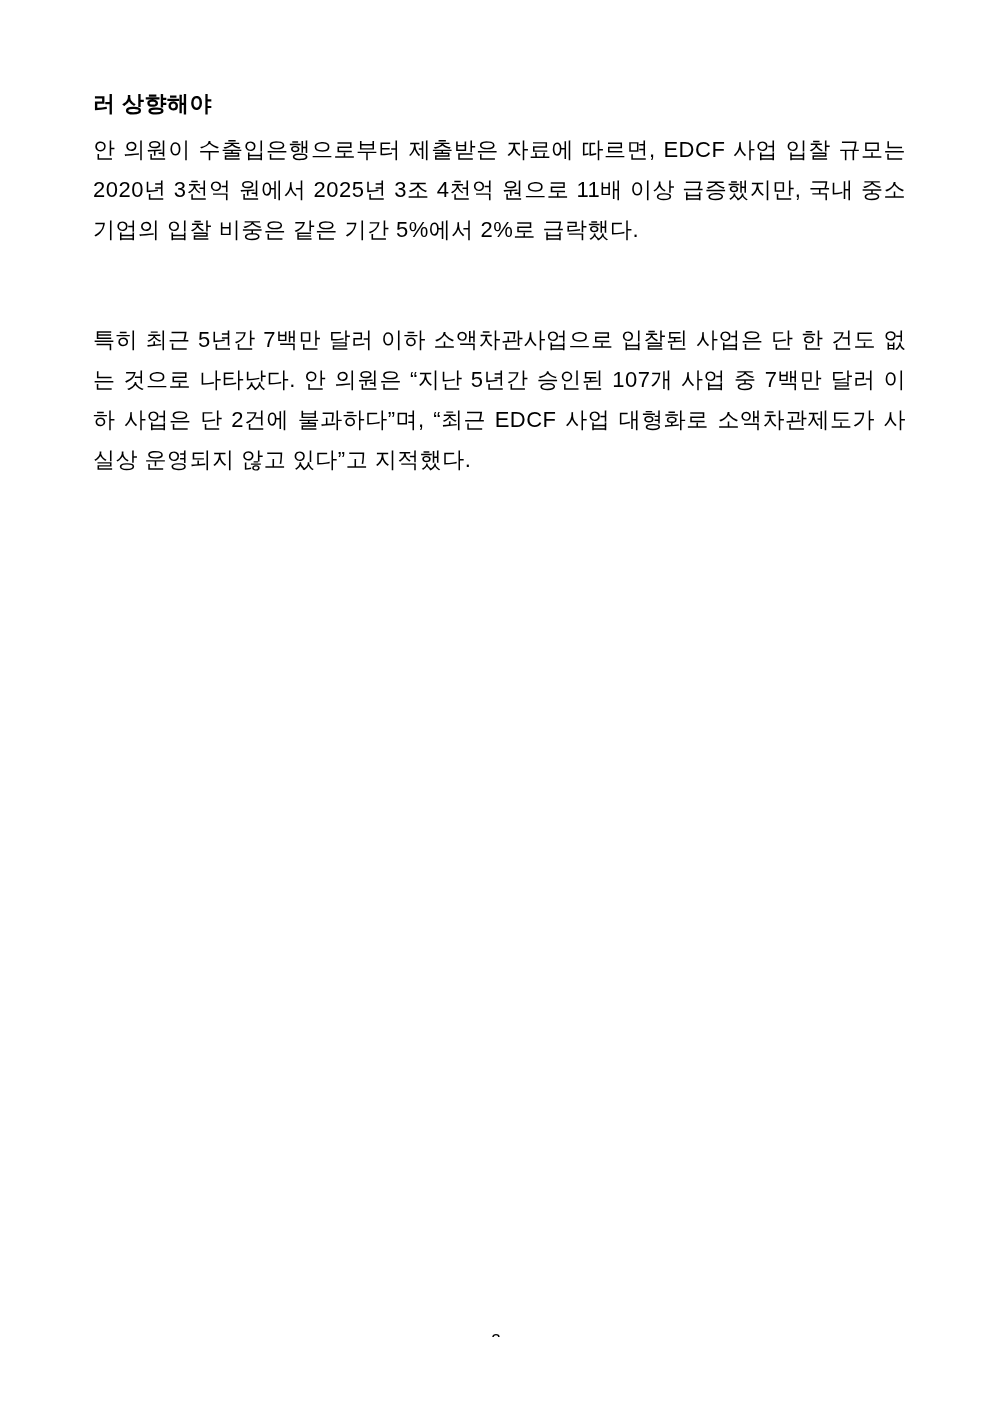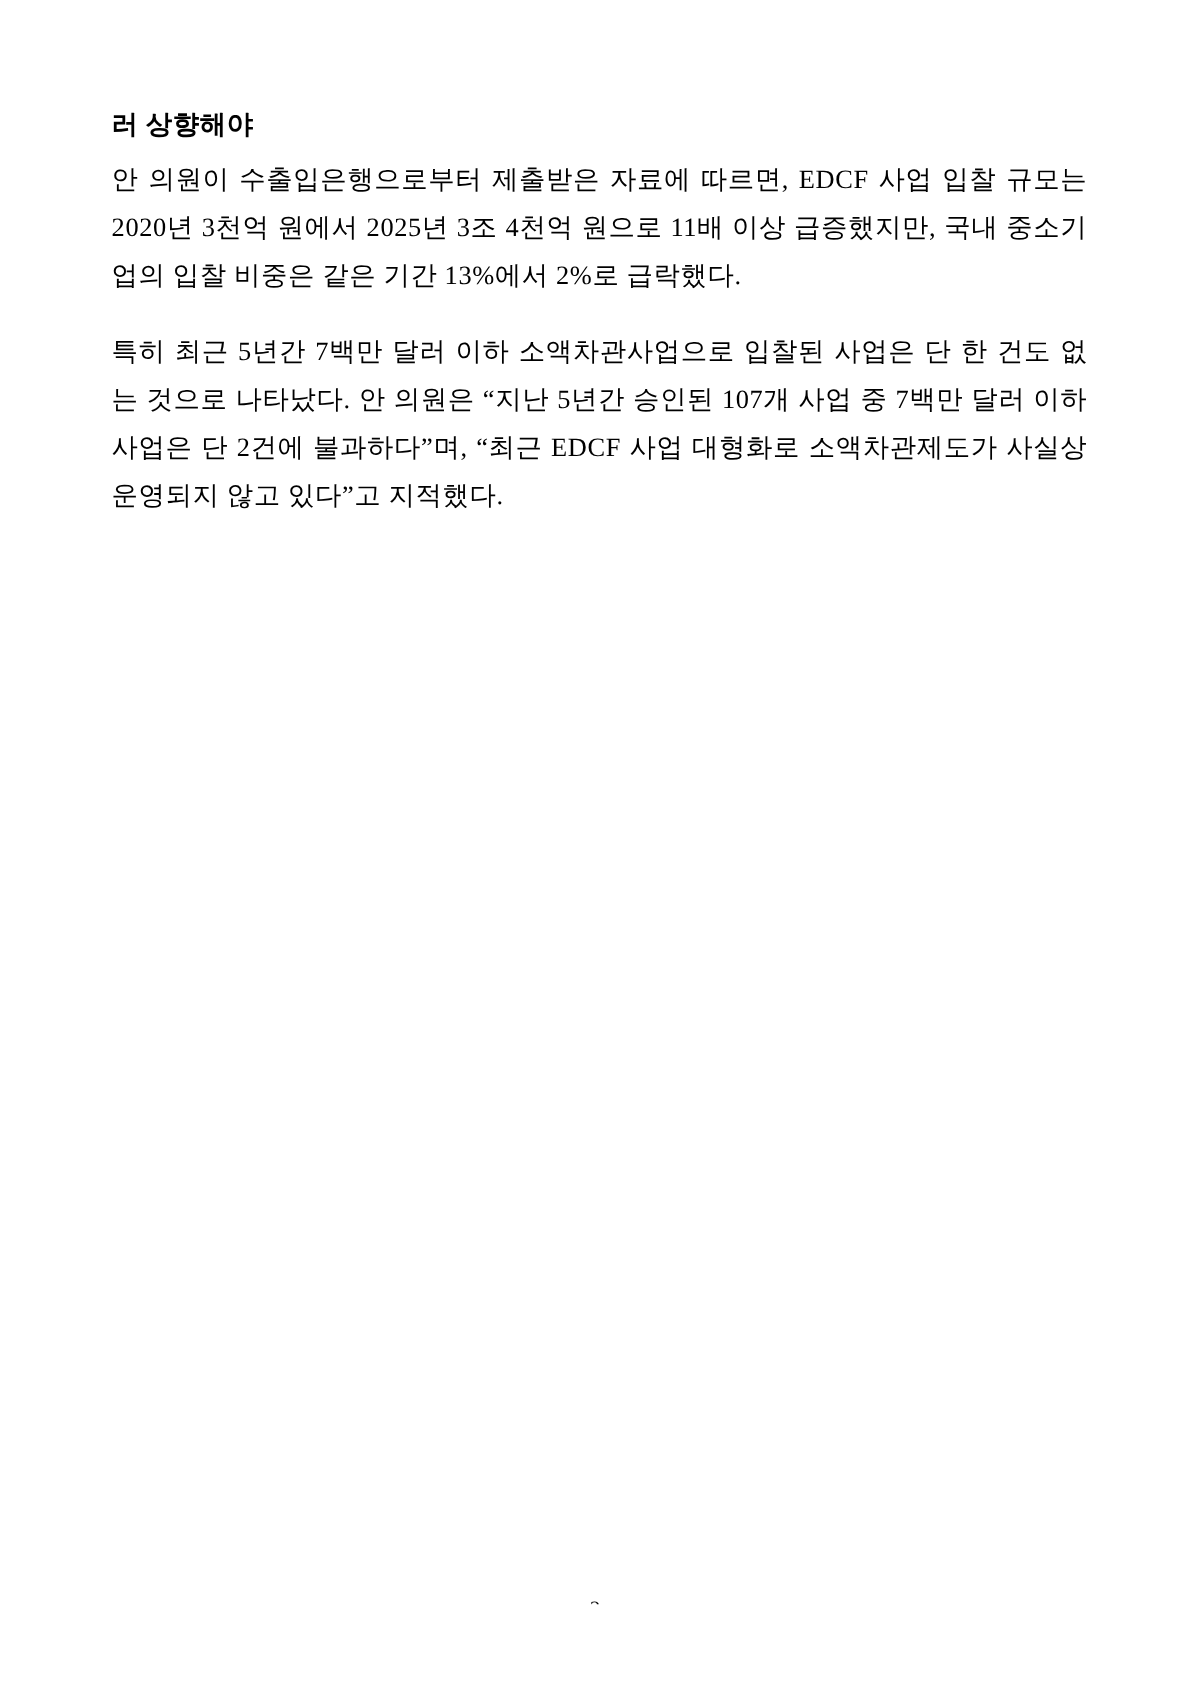--- a/index.html
+++ b/index.html
@@ -6,21 +6,21 @@
     margin: 0;
     padding: 0;
     background: #ffffff;
   }
   .page {
     position: relative;
     width: 992px;
     height: 1337px;
     background: #ffffff;
     overflow: hidden;
-    font-family: Liberation Serif, serif;
+    font-family: Liberation Sans, sans-serif;
     color: #000000;
   }
   .content {
     position: absolute;
     left: 93px;
     top: 84px;
     width: 813px;
   }
   .heading {
     margin: 0 0 6px 0;
@@ -34,37 +34,37 @@
     margin: 0;
     font-size: 22px;
     line-height: 40px;
     letter-spacing: 0.5px;
     text-align: justify;
     text-justify: inter-word;
     word-break: normal;
     overflow-wrap: break-word;
   }
   .para.spaced {
-    margin-top: 23px;
+    margin-top: 70px;
   }
   .footer {
     position: absolute;
     left: 0;
     right: 0;
     top: 1330px;
     text-align: center;
     font-size: 17px;
     line-height: 22px;
     word-spacing: 5px;
     color: #000000;
   }
 </style>
 </head>
 <body>
 
 <div class="page">
   <div class="content">
     <h2 class="heading">러 상향해야</h2>
-    <p class="para">안 의원이 수출입은행으로부터 제출받은 자료에 따르면, EDCF 사업 입찰 규모는 2020년 3천억 원에서 2025년 3조 4천억 원으로 11배 이상 급증했지만, 국내 중소기업의 입찰 비중은 같은 기간 13%에서 2%로 급락했다.</p>
+    <p class="para">안 의원이 수출입은행으로부터 제출받은 자료에 따르면, EDCF 사업 입찰 규모는 2020년 3천억 원에서 2025년 3조 4천억 원으로 11배 이상 급증했지만, 국내 중소기업의 입찰 비중은 같은 기간 5%에서 2%로 급락했다.</p>
     <p class="para spaced">특히 최근 5년간 7백만 달러 이하 소액차관사업으로 입찰된 사업은 단 한 건도 없는 것으로 나타났다. 안 의원은 “지난 5년간 승인된 107개 사업 중 7백만 달러 이하 사업은 단 2건에 불과하다”며, “최근 EDCF 사업 대형화로 소액차관제도가 사실상 운영되지 않고 있다”고 지적했다.</p>
   </div>
   <div class="footer">- 2 -</div>
 </div>
 
 </body></html>

